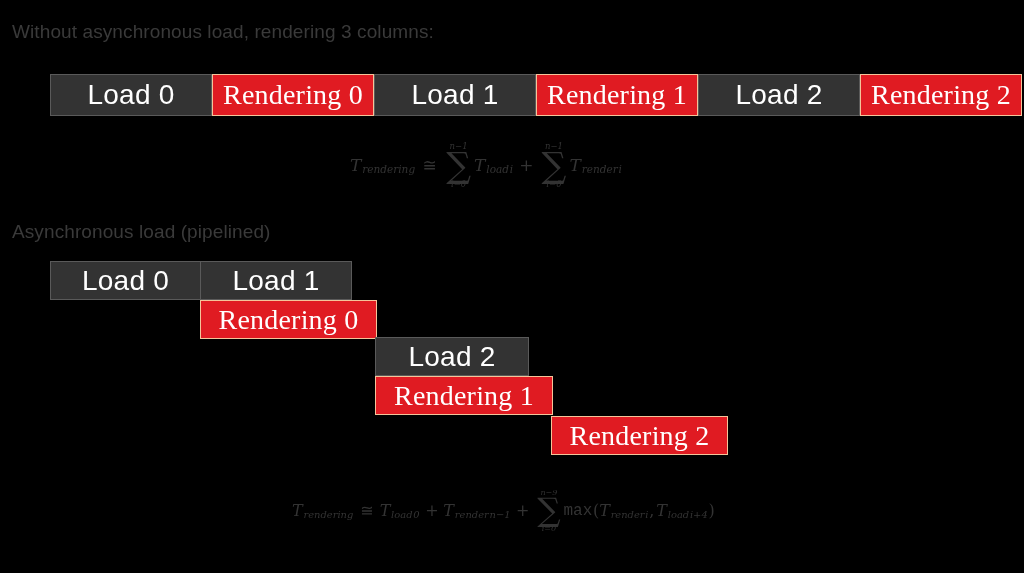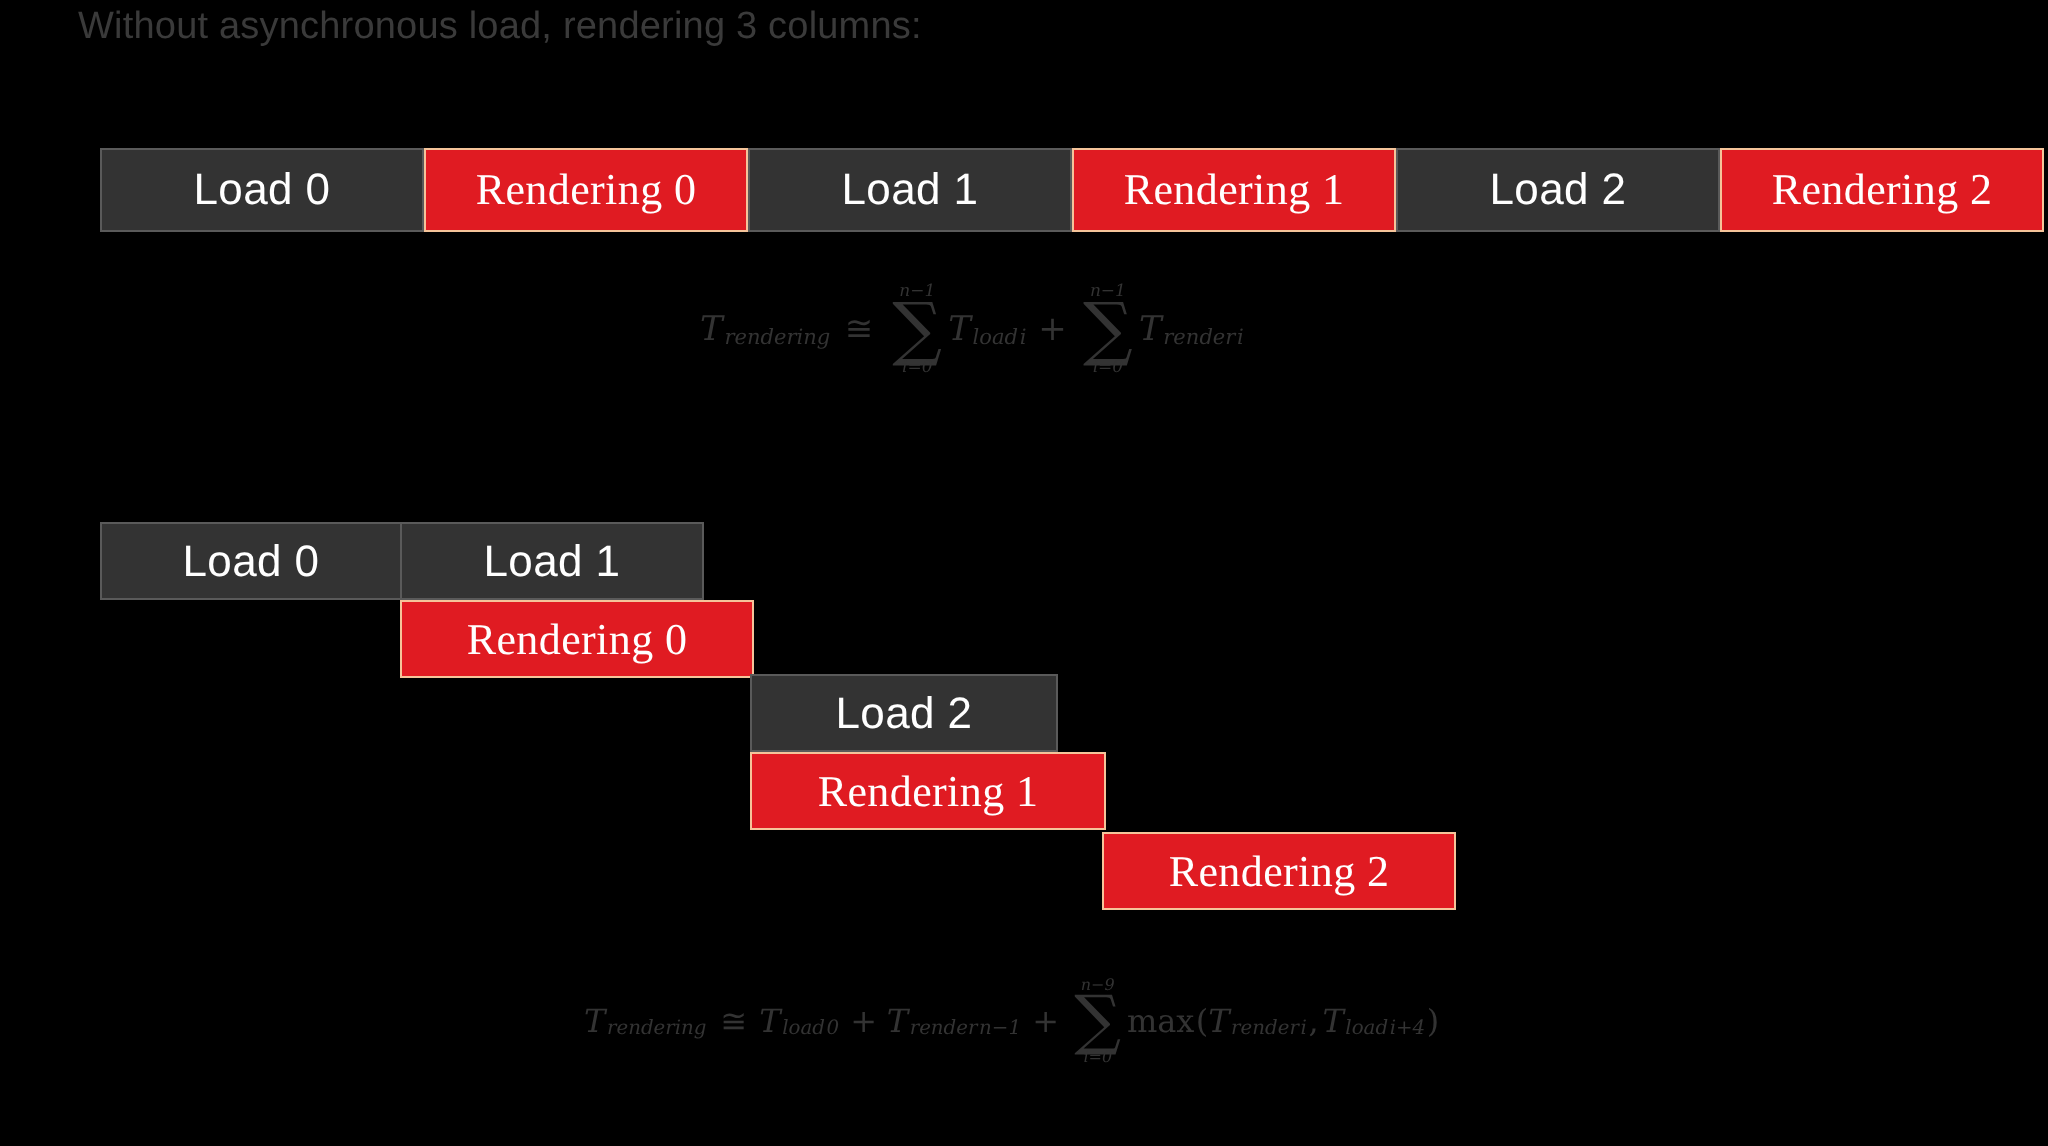--- a/index.html
+++ b/index.html
@@ -25,32 +25,32 @@
   
   .heading {
     position: absolute;
     color: #3a3a3a;
     font-size: 19px;
     font-weight: 400;
     letter-spacing: 0.1px;
     white-space: nowrap;
     line-height: 1;
   }
-  #heading-sync  { left: 12px; top: 4px; margin-left: 27px; }
+  #heading-sync  { left: 12px; top: 22px; }
   #heading-async { left: 12px; top: 222px; }
 
   
   .block {
     position: absolute;
     box-sizing: border-box;
     display: flex;
     align-items: center;
     justify-content: center;
     color: #ffffff;
-    font-size: 22px;
+    font-size: 28px;
     font-weight: 400;
     line-height: 1;
     white-space: nowrap;
     letter-spacing: 0.2px;
   }
   .block.load {
     background: #333333;
     border: 1px solid #5a5a5a;
   }
   .block.render {
@@ -119,21 +119,21 @@
     vertical-align: sub;
     position: relative;
     top: 0.40em;
     padding-right: 0.08em;
   }
   .op {
     font-style: normal;
     padding: 0 0.30em;
   }
   .op.cong { padding: 0 0.38em; font-size: 1.0em; }
-  .roman { font-style: normal; padding-right: 0.04em; }
+  .roman { font-style: normal; padding-right: 0.04em; font-family: Liberation Mono, monospace; }
 
   
   .sigma {
     display: inline-flex;
     flex-direction: column;
     align-items: center;
     justify-content: center;
     font-style: normal;
     margin: 0 0.18em;
     line-height: 1;
@@ -191,20 +191,21 @@
       <span class="glyph">∑</span>
       <span class="lim bot">i=0</span>
     </span>
     <span class="fx">
       <span class="var">T</span>
         <span class="sub">render</span>
         <span class="sub">i</span>
     </span>
   </div>
 
+  <div class="heading" id="heading-async">Asynchronous load (pipelined)</div>
 
   <div id="async-timeline">
     <div class="block load" id="async-load-0">Load 0</div>
     <div class="block load" id="async-load-1">Load 1</div>
     <div class="block render" id="async-render-0">Rendering 0</div>
     <div class="block load" id="async-load-2">Load 2</div>
     <div class="block render" id="async-render-1">Rendering 1</div>
     <div class="block render" id="async-render-2">Rendering 2</div>
   </div>
 

